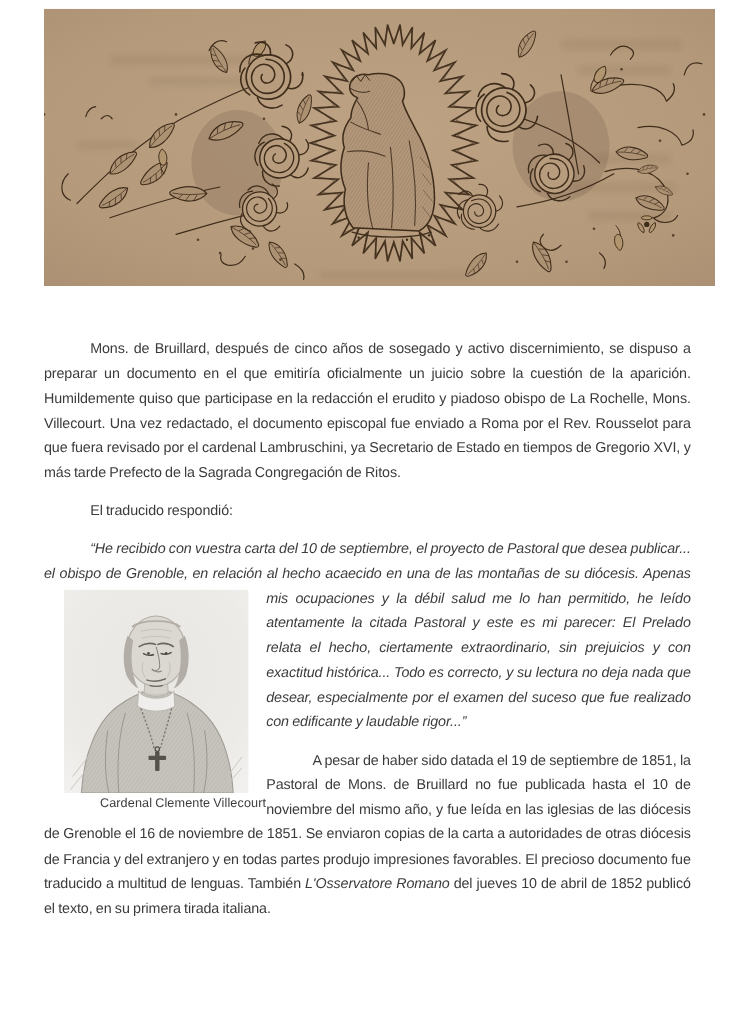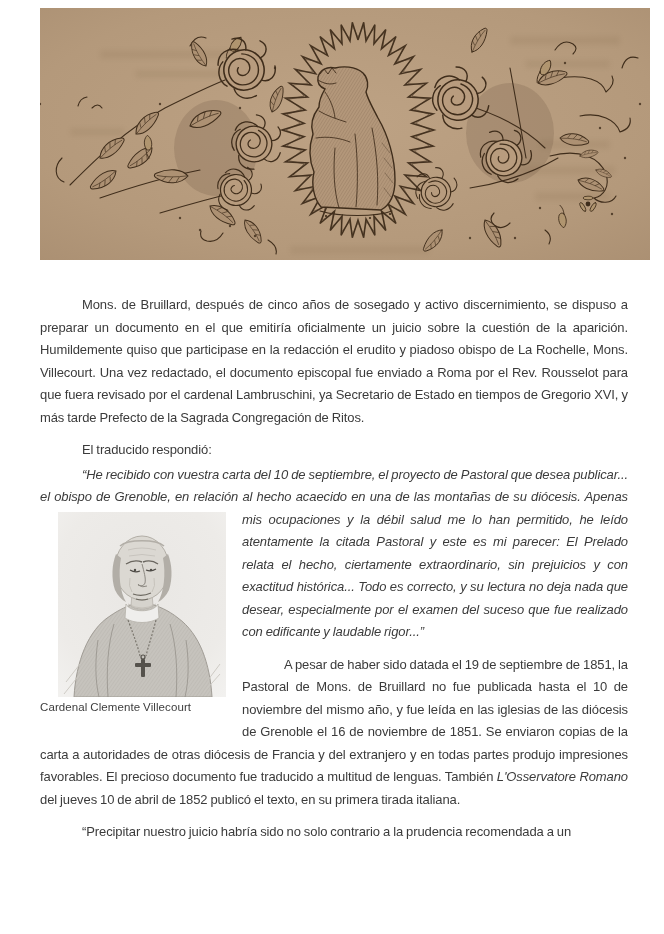--- a/index.html
+++ b/index.html
@@ -4,26 +4,26 @@
 <title>Document</title>
 <style>
   html,body{margin:0;padding:0;background:#ffffff;}
   .page{position:relative;width:664px;height:934px;background:#ffffff;overflow:hidden;
         font-family:"Liberation Sans","DejaVu Sans",sans-serif;}
   .header-art{position:absolute;left:40px;top:8px;width:610px;height:252px;}
   .header-art svg{display:block;}
   .body-text{position:absolute;left:0;top:294px;width:664px;box-sizing:border-box;
              padding:0 36px 0 40px;font-size:13px;line-height:22.5px;color:#3b3b3b;
              text-align:justify;letter-spacing:-0.1px;word-spacing:-0.5px;}
-  .para{margin:0 0 10px 0;text-indent:42px;}
+  .para{margin:12px 0 10px 0;text-indent:42px;}
   .para.tight{margin-bottom:2px;}
   .quote{font-style:italic;}
   .figure-float{float:left;width:202px;margin:3px 0 8px 0;font-style:normal;text-indent:0;}
   .portrait-frame{display:block;margin-left:18px;width:168px;height:185px;line-height:0;}
-  .caption{display:block;text-align:left;font-size:11.5px;line-height:15px;margin-top:3px;
+  .caption{display:block;text-align:right;font-size:11.5px;line-height:15px;margin-top:3px;
            color:#3d3d3d;letter-spacing:0.1px;}
 </style>
 </head>
 <body>
 
 <div class="page">
 
   <div class="header-art">
     <svg width="610" height="252" viewBox="0 0 610 252">
       <defs>
@@ -214,16 +214,15 @@
 
               <path d="M8,170 l14,-18 M6,182 l16,-20 M150,168 l12,-16 M146,180 l16,-18" stroke="#c9c6c0" stroke-width="0.9" fill="none"></path>
             </g>
           </svg></span>
           <span class="caption">Cardenal Clemente Villecourt</span>
         </span><span>diócesis. Apenas mis ocupaciones y la débil salud me lo han permitido, he leído atentamente la citada Pastoral y este es mi parecer: El Prelado relata el hecho, ciertamente extraordinario, sin prejuicios y con exactitud histórica... Todo es correcto, y su lectura no deja nada que desear, especialmente por el examen del suceso que fue realizado con edificante y laudable rigor...”</span></p>
 
     <p class="para"><span>A pesar de haber sido datada el 19 de septiembre de 1851, la Pastoral de Mons. de Bruillard no fue publicada hasta el 10 de noviembre del mismo año, y fue leída en las iglesias de las diócesis de Grenoble el 16 de noviembre de 1851. Se enviaron copias de la carta a autoridades de otras diócesis de Francia y del extranjero y en todas partes produjo impresiones favorables. El precioso documento fue traducido a multitud de lenguas. También </span><i>L'Osservatore Romano</i><span> del jueves 10 de abril de 1852 publicó el texto, en su primera tirada italiana.</span></p>
 
 
-    <p class="para">“Precipitar nuestro juicio habría sido no solo contrario a la prudencia recomendada a un</p>
 
   </div>
 </div>
 
 </body></html>

